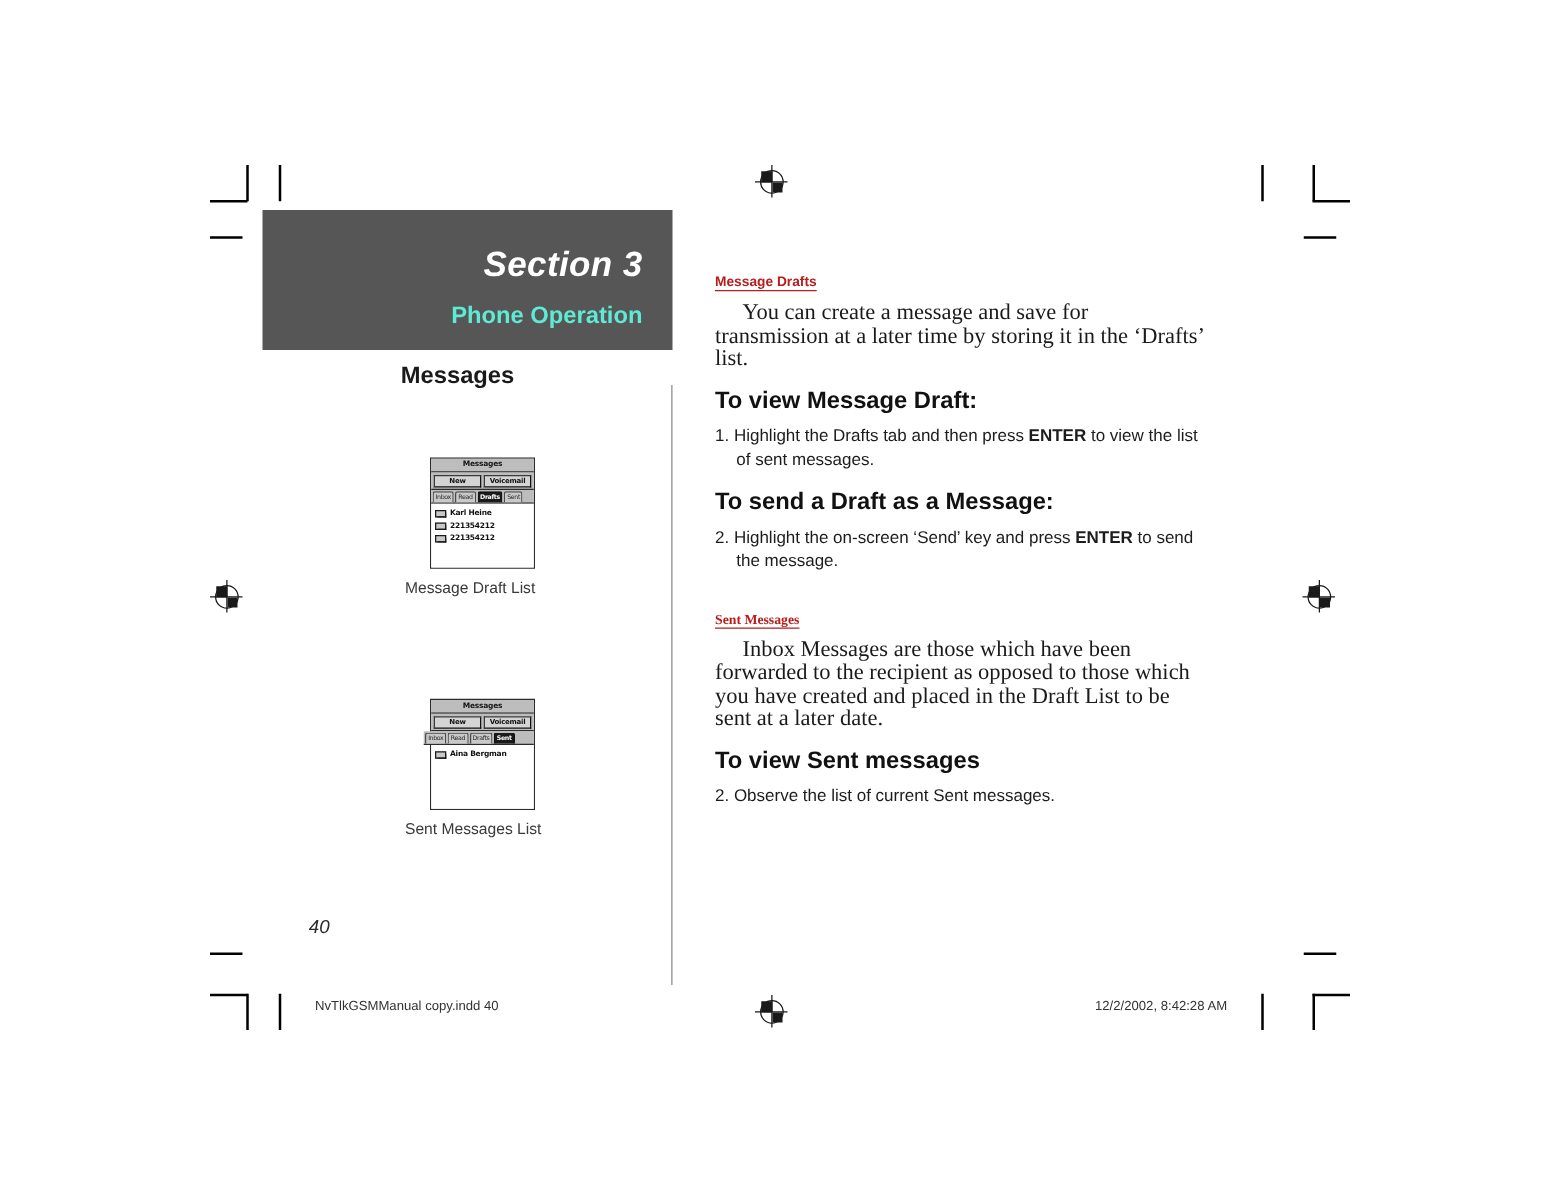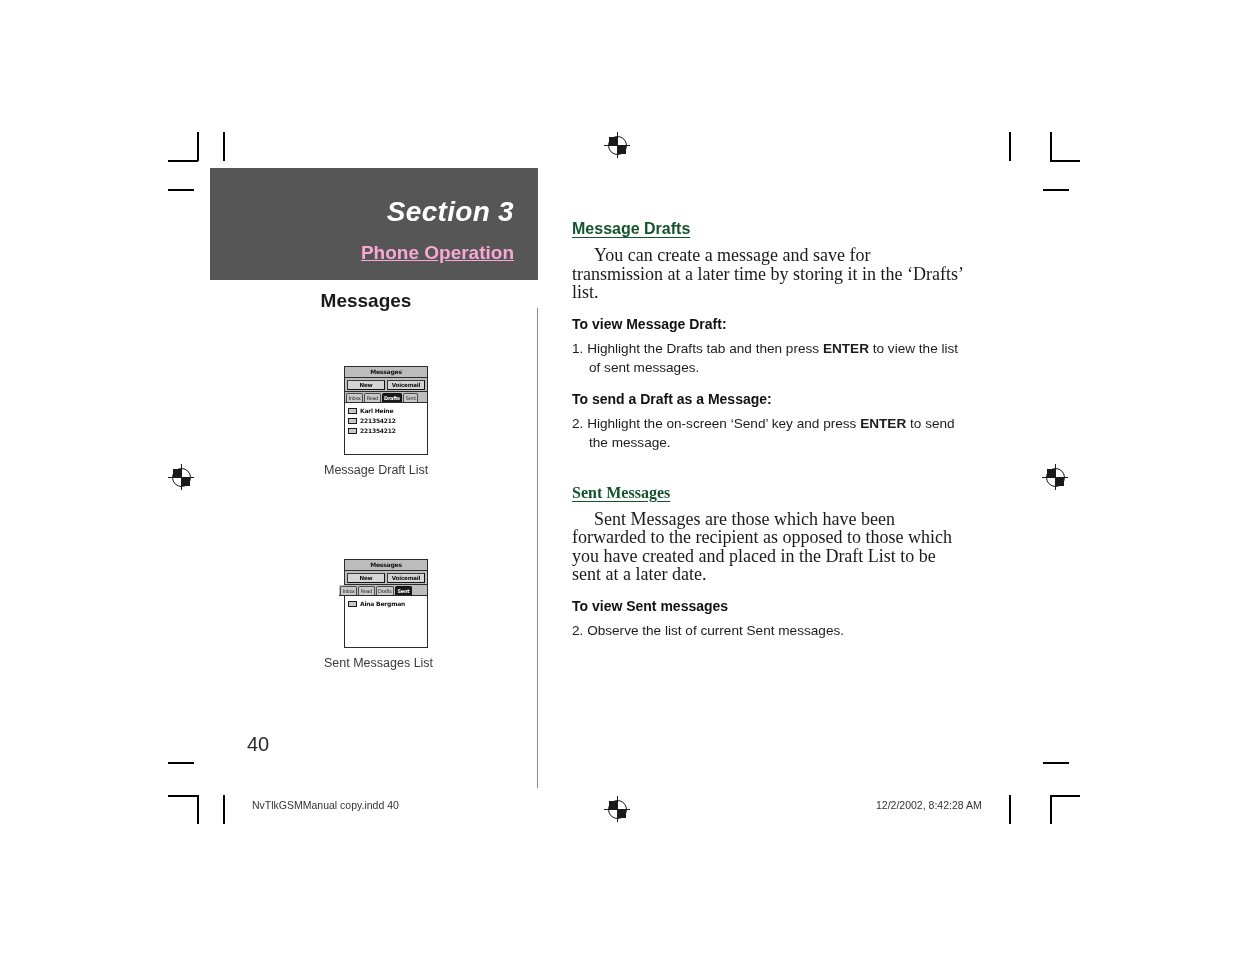--- a/index.html
+++ b/index.html
@@ -55,24 +55,23 @@
     right: 24px; top: 28px;
     color: #ffffff;
     font-size: 28px;
     font-style: italic;
     font-weight: bold;
     letter-spacing: 0.3px;
   }
   .section-sub {
     position: absolute;
     right: 24px; top: 74px;
-    color: #f9a8d4;
+    color: #5eead4;
     font-size: 19px;
     font-weight: bold;
-    text-decoration: underline;
   }
 
   
   .left-col {
     position: absolute;
     left: 210px; top: 290px;
     width: 328px;
   }
   .col-heading {
     text-align: center;
@@ -209,29 +208,29 @@
   }
 
   
   .right-col {
     position: absolute;
     left: 572px; top: 220px;
     width: 392px;
     color: #1c1c1c;
   }
   .h-underline {
-    font-size: 16px;
+    font-size: 11px;
     font-weight: bold;
     text-decoration: underline;
     text-underline-offset: 3px;
     margin: 0 0 8px 0;
-    color: #14532d;
+    color: #b91c1c;
   }
   .h-bold {
-    font-size: 14px;
+    font-size: 19px;
     font-weight: bold;
     margin: 14px 0 7px 0;
     color: #111;
   }
   .para-serif {
     font-family: "Liberation Serif", serif;
     font-size: 18px;
     line-height: 18.5px;
     margin: 0 0 4px 0;
     text-indent: 22px;
@@ -244,22 +243,23 @@
     padding-left: 17px;
     text-indent: -17px;
     color: #1c1c1c;
   }
   .step b { font-weight: bold; }
 
   
   .page-num {
     position: absolute;
     left: 247px; top: 733px;
-    font-size: 20px;
+    font-size: 15px;
     color: #2a2a2a;
+    font-style: italic;
   }
 
   
   .footer-left {
     position: absolute;
     left: 252px; top: 799px;
     font-size: 10.5px;
     color: #333;
     font-family: "Liberation Sans", sans-serif;
   }
@@ -380,21 +380,21 @@
   <div class="col-rule"></div>
 
   <div class="right-col" id="right-col">
       <div class="h-underline" style="margin-top: 0px;">Message Drafts</div>
       <p class="para-serif">You can create a message and save for transmission at a later time by storing it in the ‘Drafts’ list.</p>
       <div class="h-bold">To view Message Draft:</div>
       <p class="step"><span>1. </span><span>Highlight the Drafts tab and then press </span><b>ENTER</b><span> to view the list of sent messages.</span></p>
       <div class="h-bold">To send a Draft as a Message:</div>
       <p class="step"><span>2. </span><span>Highlight the on-screen ‘Send’ key and press </span><b>ENTER</b><span> to send the message.</span></p>
       <div class="h-underline" style="margin-top: 32px; font-family: Liberation Serif, serif;">Sent Messages</div>
-      <p class="para-serif">Sent Messages are those which have been forwarded to the recipient as opposed to those which you have created and placed in the Draft List to be sent at a later date.</p>
+      <p class="para-serif">Inbox Messages are those which have been forwarded to the recipient as opposed to those which you have created and placed in the Draft List to be sent at a later date.</p>
       <div class="h-bold">To view Sent messages</div>
       <p class="step"><span>2. </span><span>Observe the list of current Sent messages.</span></p>
     </div>
 
   <div class="page-num">40</div>
 
   <div class="footer-left">NvTlkGSMManual copy.indd   40</div>
   <div class="footer-right">12/2/2002, 8:42:28 AM</div>
 
 </div>

